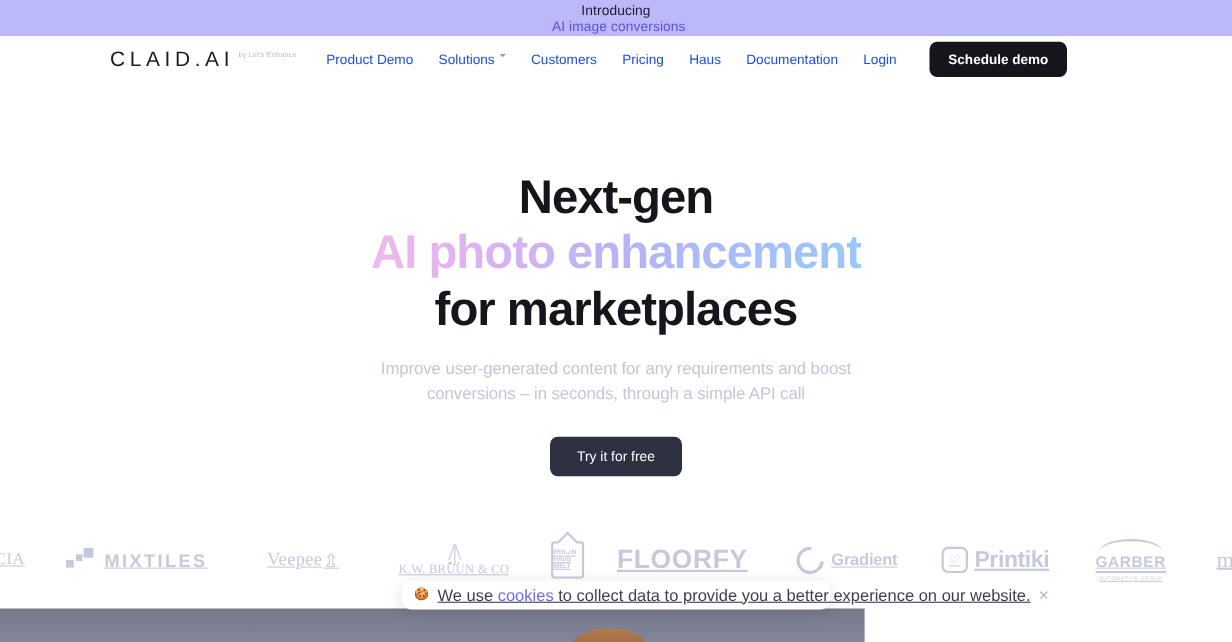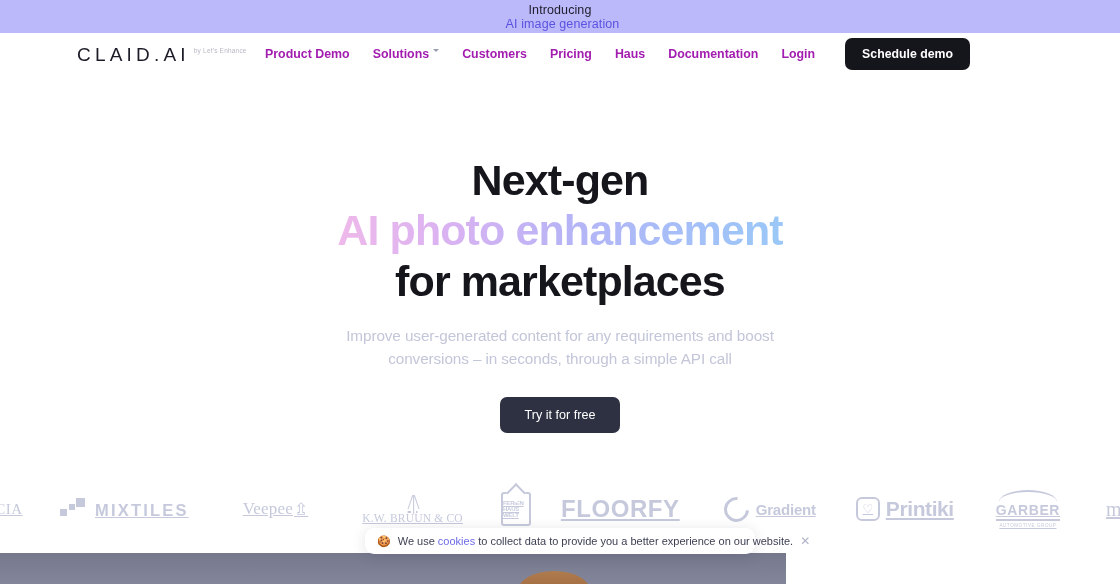--- a/index.html
+++ b/index.html
@@ -22,41 +22,41 @@
     flex-direction:column;
   }
   .announce .link {
     color:#5a52e0; margin-left:5px; text-decoration:none; font-weight:400;
   }
 
   
   .header {
     height:42px;
     display:flex; align-items:center;
-    padding:0 150px 0 77px;
+    padding:0 150px 0 100px;
     background:#fff;
     position:relative;
   }
   .logo-wrap { display:flex; align-items:flex-start; gap:4px; }
   .logo-mark {
     font-size:19px; font-weight:400; color:#1c1c28;
     letter-spacing:4.2px; line-height:1; white-space:nowrap;
   }
   .logo-sub {
     font-size:6.5px; color:#b9b9c6; letter-spacing:.2px;
     margin-top:2px; white-space:nowrap;
   }
 
   .nav {
     margin-left:auto;
     display:flex; align-items:center; gap:23px;
   }
   .nav-item {
-    font-size:12.4px; color:#a21caf; white-space:nowrap;
-    cursor:pointer; display:flex; align-items:flex-start; gap:4px;font-weight:bold;
+    font-size:12.4px; color:#1d4ed8; white-space:nowrap;
+    cursor:pointer; display:flex; align-items:flex-start; gap:4px;
   }
   .chev {
     width:0;height:0;
     border-left:3.2px solid transparent;
     border-right:3.2px solid transparent;
     border-top:3.6px solid #9a9db0;
     display:inline-block; margin-top:2px;
   }
   .nav-cta {
     background:#15151c; color:#fff;
@@ -171,32 +171,32 @@
   .cookie {
     position:absolute; left:365px; top:528px;
     width:390px; height:26px;
     background:#fff; border-radius:9px;
     box-shadow:0 2px 14px rgba(40,40,70,.13);
     display:flex; align-items:center; gap:7px;
     padding:0 12px;
     z-index:20;
   }
   .cookie-ico { font-size:11px; line-height:1; }
-  .cookie-txt { font-size:11px; color:#3c3f52; white-space:nowrap; }
+  .cookie-txt { font-size:15px; color:#3c3f52; white-space:nowrap;text-decoration:underline; }
   .cookie-txt a { color:#6d6ae8; text-decoration:none; }
   .cookie-close {
     margin-left:auto; font-size:12px; color:#b0b3c8; cursor:pointer; line-height:1;
   }
 </style>
 </head>
 <body>
 
 <div class="announce">
   <span>Introducing</span>
-  <a class="link" href="#">AI image generation</a>
+  <a class="link" href="#">AI image conversions</a>
 </div>
 
 <div class="header">
 
   <div class="logo-wrap">
     <span class="logo-mark">CLAID.AI</span>
     <span class="logo-sub">by Let's Enhance</span>
   </div>
 
   <div class="nav">

